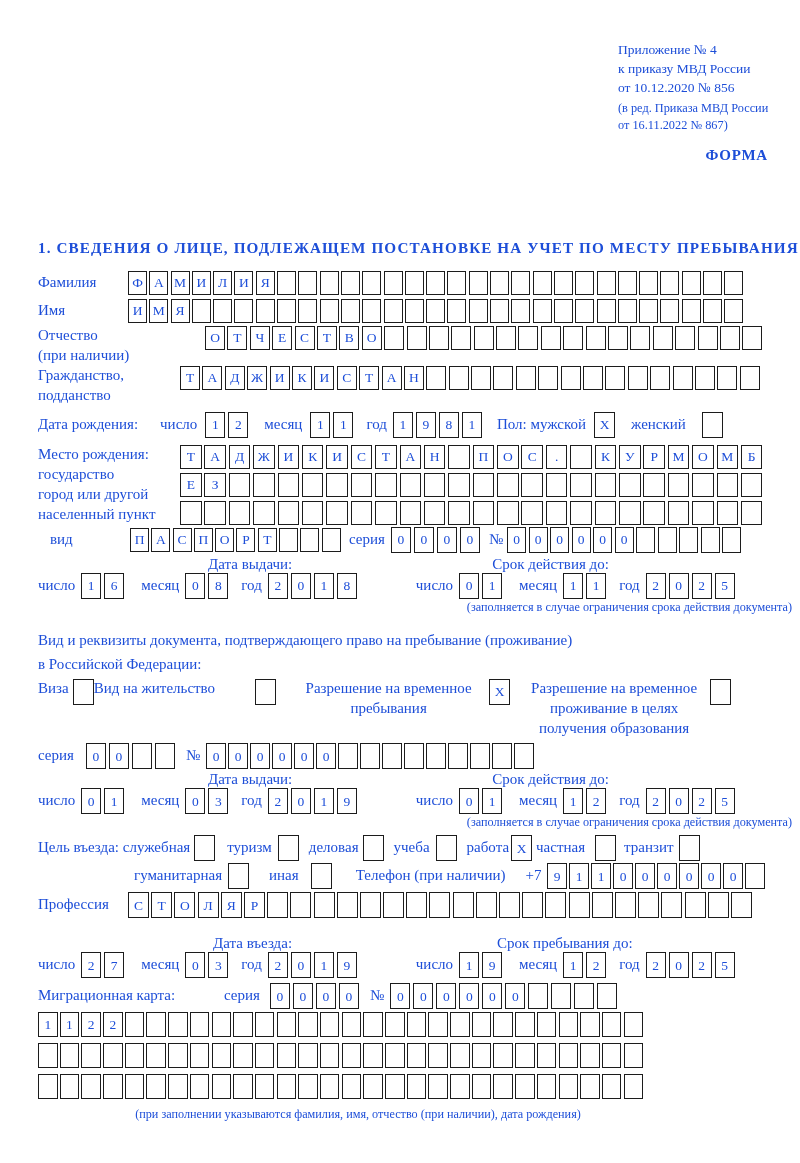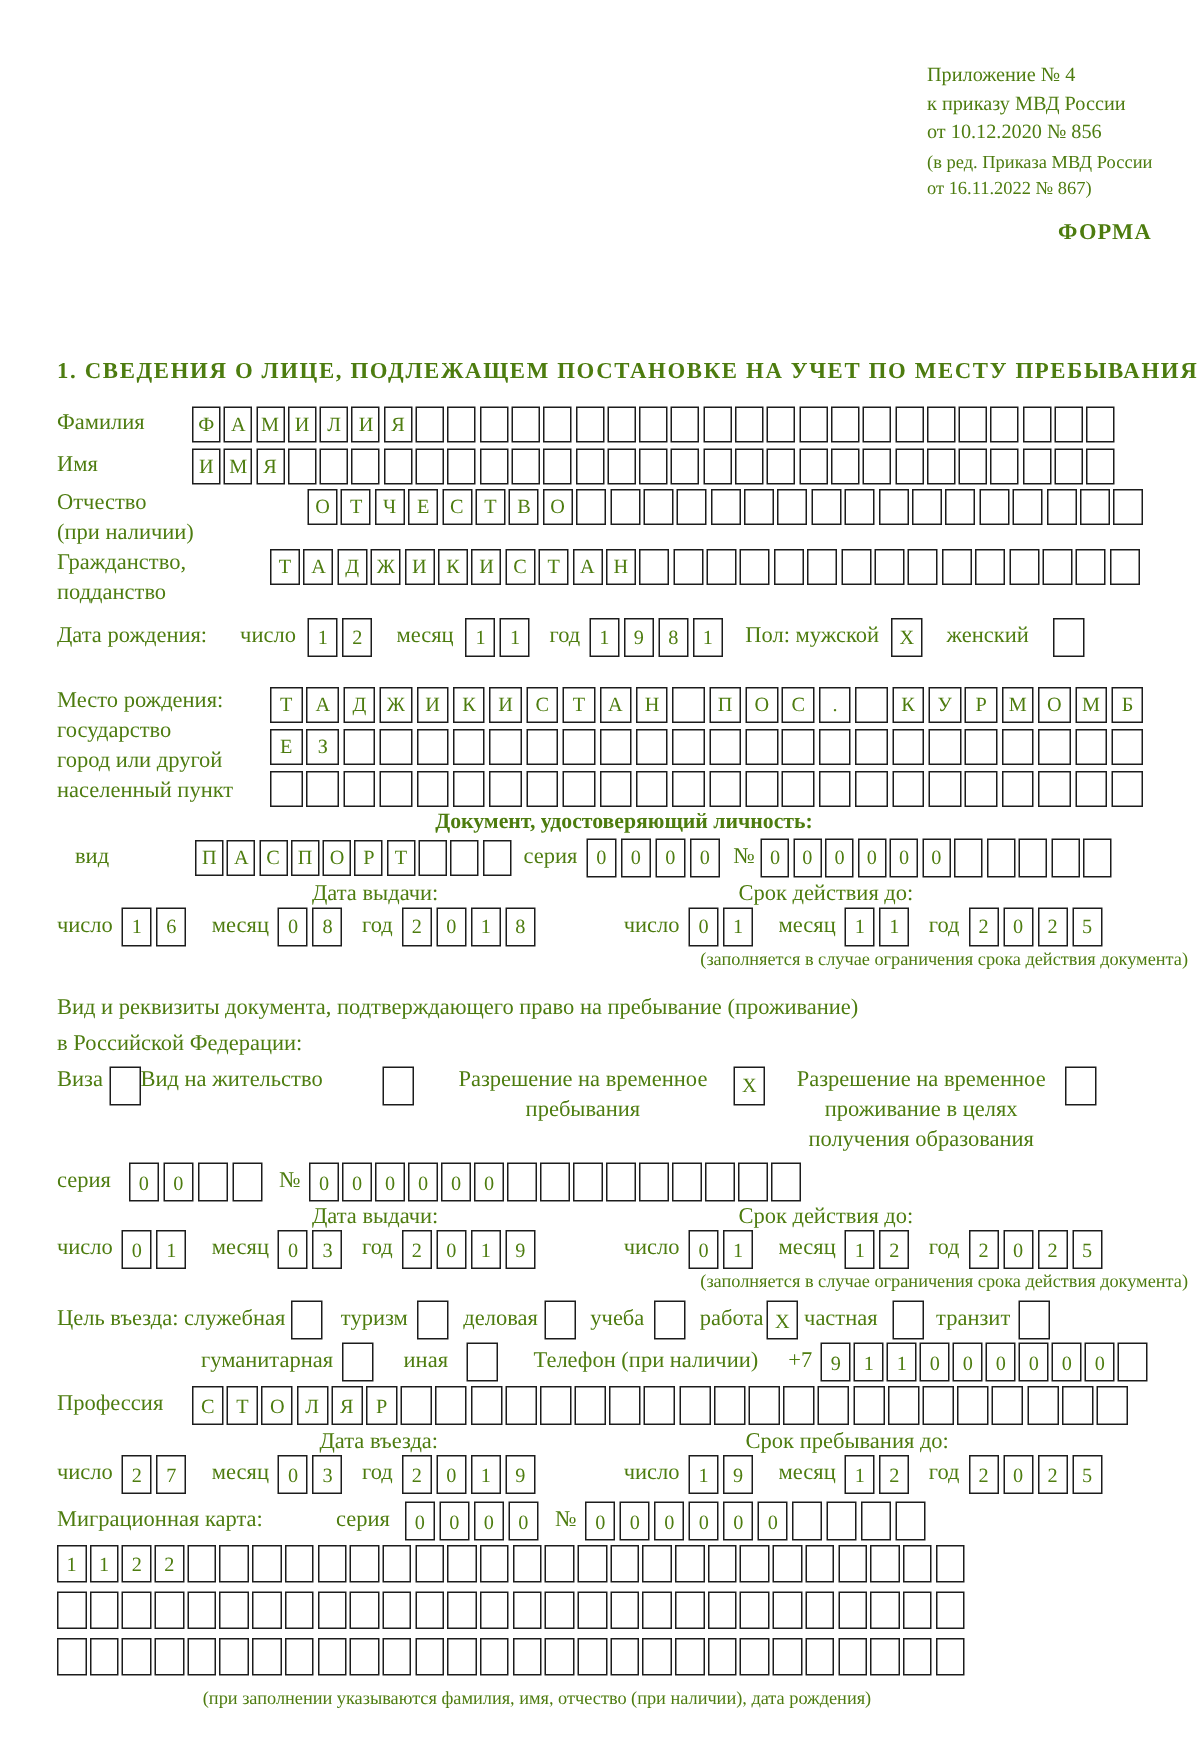--- a/index.html
+++ b/index.html
@@ -1,17 +1,17 @@
 <!DOCTYPE html>
 <html><head>
 <meta charset="utf-8">
 <style>
   html,body{margin:0;padding:0;background:#fff;}
   .page{position:relative;width:800px;height:1163px;background:#fff;overflow:hidden;
-        font-family:"Liberation Serif",serif;color:#4d7c0f;}
+        font-family:"Liberation Serif",serif;color:#1d4ed8;}
   .abs{position:absolute;}
   .appendix{left:618px;top:40px;font-size:13.5px;line-height:1.42;}
   .amendment{font-size:12.3px;line-height:1.38;margin-top:3px;}
   .forma{left:618px;top:147px;width:150px;text-align:right;font-weight:bold;font-size:15px;letter-spacing:.8px;}
   .title{left:0;right:0;top:181px;text-align:center;font-weight:bold;font-size:15.5px;line-height:1.45;letter-spacing:.2px;}
   .t-underline{display:inline-block;width:55px;border-bottom:2px solid #333;height:12px;margin-left:8px;}
   .content{position:absolute;left:38px;top:239px;width:756px;}
   .sec-head{font-weight:bold;font-size:15.2px;letter-spacing:1.1px;white-space:nowrap;}
   .row{display:flex;align-items:center;margin-top:3px;white-space:nowrap;}
   .rowt{align-items:flex-start;}
@@ -211,21 +211,21 @@
       <span class="lbl" style="margin-left:12px">Пол: мужской</span>
       <div class="cells cbx" style="margin-left:8px">
           <span class="cell">X</span>
         </div>
       <span class="lbl" style="margin-left:16px">женский</span>
       <div class="cells cbx" style="margin-left:16px">
           <span class="cell"></span>
         </div>
     </div>
 
-    <div class="row rowt" style="margin-top:20px">
+    <div class="row rowt" style="margin-top:7px">
       <div class="lblcol" style="width:142px">
         <span class="lbl">Место рождения:</span>
         <span class="lbl">государство</span>
         <span class="lbl">город или другой</span>
         <span class="lbl">населенный пункт</span>
       </div>
       <div>
         <div class="cells" style="--w:19.5px;--g:2.9px;margin-bottom:4px">
             <span class="cell">Т</span>
             <span class="cell">А</span>
@@ -300,21 +300,20 @@
             <span class="cell"></span>
             <span class="cell"></span>
             <span class="cell"></span>
             <span class="cell"></span>
             <span class="cell"></span>
             <span class="cell"></span>
           </div>
       </div>
     </div>
 
-    <div class="doc-head">Документ, удостоверяющий личность:</div>
 
     <div class="row" style="margin-top:2px">
       <span class="lbl" style="margin-left:12px;width:80px">вид</span>
       <div class="cells" style="--w:17px;--g:2.3px">
           <span class="cell">П</span>
           <span class="cell">А</span>
           <span class="cell">С</span>
           <span class="cell">П</span>
           <span class="cell">О</span>
           <span class="cell">Р</span>
@@ -562,21 +561,21 @@
           <span class="cell"></span>
           <span class="cell"></span>
           <span class="cell"></span>
           <span class="cell"></span>
           <span class="cell"></span>
           <span class="cell"></span>
           <span class="cell"></span>
         </div>
     </div>
 
-    <div class="dhead" style="margin-top:3px">
+    <div class="dhead" style="margin-top:17px">
       <span style="margin-left:175px">Дата въезда:</span>
       <span style="margin-left:205px">Срок пребывания до:</span>
     </div>
     <div class="row" style="margin-top:0">
       <span class="lbl">число</span>
       <div class="cells dg" style="margin-left:6px">
           <span class="cell">2</span>
           <span class="cell">7</span>
         </div>
       <span class="lbl" style="margin-left:14px">месяц</span>

